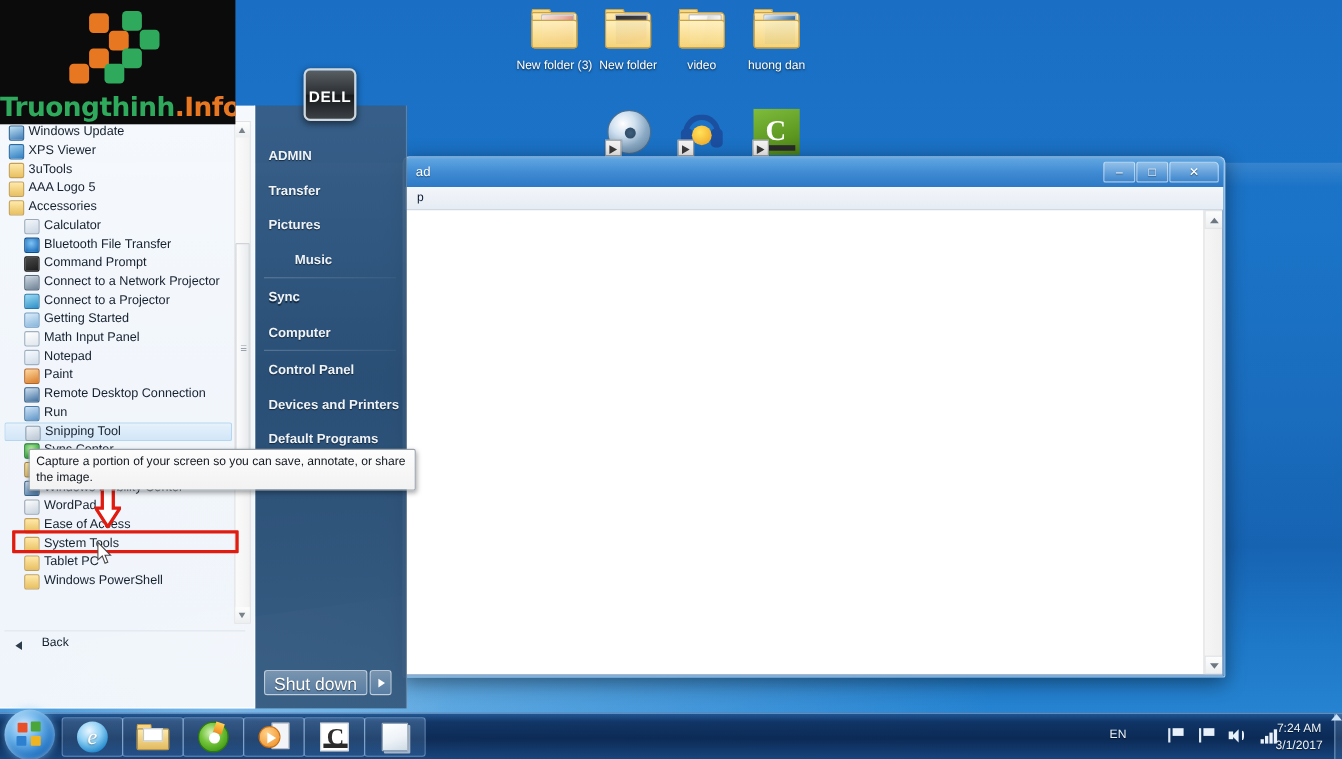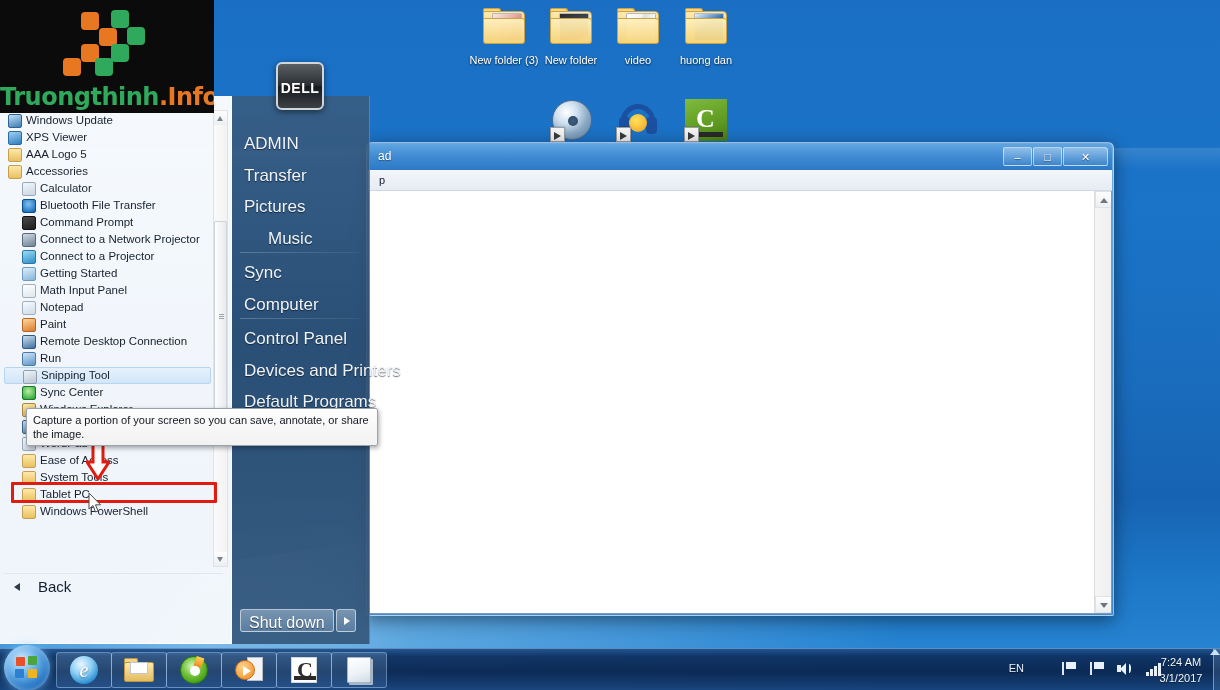--- a/index.html
+++ b/index.html
@@ -235,21 +235,21 @@
     background: repeating-linear-gradient(180deg,#9aa3ac 0 1px,transparent 1px 2px); }
 
   #backRow {
     position: absolute; left: 4px; right: 8px; bottom: 48px; height: 22px;
     border-top: 1px solid #dfe6ed; padding-top: 4px;
   }
   #backRow .barrow {
     position: absolute; left: 10px; top: 9px; width: 0; height: 0;
     border-top: 4px solid transparent; border-bottom: 4px solid transparent; border-right: 6px solid #2d3b4a;
   }
-  #backRow .blabel { position: absolute; left: 34px; top: 4px; font-size: 15px; color: #14202d; }
+  #backRow .blabel { position: absolute; left: 34px; top: 4px; font-size: 11px; color: #14202d; }
 
   #searchBox {
     position: absolute; left: 6px; bottom: 12px; width: 211px; height: 23px;
     background: #fff; border: 1px solid #9aa7b5; border-radius: 2px;
     box-shadow: inset 0 1px 2px rgba(0,0,0,0.12);
   }
   #searchInput {
     position: absolute; left: 6px; top: 3px; width: 175px; height: 17px;
     border: none; outline: none; background: transparent;
     font-family: "Liberation Serif", serif; font-style: italic; font-size: 11.5px; color: #6d7883;
@@ -257,22 +257,22 @@
   #searchIcon { position: absolute; right: 6px; top: 4px; width: 14px; height: 14px; }
   #searchIcon .ring { position:absolute; left:0; top:0; width:9px; height:9px; border:1.6px solid #3a4a5a; border-radius:50%; }
   #searchIcon .stick { position:absolute; left:7px; top:8px; width:6px; height:1.6px; background:#3a4a5a; transform:rotate(42deg); }
 
   #rightPanel {
     position: absolute; left: 232px; top: 0; width: 138px; height: 548px;
     background: linear-gradient(180deg, rgba(58,92,128,0.88) 0%, rgba(44,76,110,0.90) 45%, rgba(52,86,122,0.90) 100%);
     border-right: 1px solid rgba(255,255,255,0.22);
   }
   .ritem {
-    position: absolute; left: 12px; font-size: 17px; color: #eef4fa;
-    text-shadow: 0 1px 1px rgba(0,0,0,0.55); white-space: nowrap; cursor: default;
+    position: absolute; left: 12px; font-size: 12px; color: #eef4fa;
+    text-shadow: 0 1px 1px rgba(0,0,0,0.55); white-space: nowrap; cursor: default; font-weight: bold;
   }
   .rsep { position: absolute; left: 8px; width: 120px; height: 1px;
     background: linear-gradient(90deg, rgba(255,255,255,0.22), rgba(255,255,255,0.05)); }
   #dellLogo {
     position: absolute; left: 44px; top: -34px; width: 48px; height: 48px;
     background: linear-gradient(180deg,#5a5f64 0%,#2b2f33 48%,#17191c 52%,#3c4145 100%);
     border: 2px solid #cfd6dc; border-radius: 6px;
     box-shadow: 0 2px 6px rgba(0,0,0,0.5);
   }
   #dellLogo .txt {
@@ -556,20 +556,21 @@
       </div>
       <div id="shutdownArrow">
           <i></i>
         </div>
     </div>
 
     <div id="leftPanel">
       <div id="progList">
           <div class="prog"><span class="ico ic-update"></span><span>Windows Update</span></div>
           <div class="prog"><span class="ico ic-xps"></span><span>XPS Viewer</span></div>
+          <div class="prog"><span class="ico ic-folder"></span><span>3uTools</span></div>
           <div class="prog"><span class="ico ic-folder"></span><span>AAA Logo 5</span></div>
           <div class="prog"><span class="ico ic-folder"></span><span>Accessories</span></div>
           <div class="prog indent"><span class="ico ic-calc"></span><span>Calculator</span></div>
           <div class="prog indent"><span class="ico ic-bt"></span><span>Bluetooth File Transfer</span></div>
           <div class="prog indent"><span class="ico ic-cmd"></span><span>Command Prompt</span></div>
           <div class="prog indent"><span class="ico ic-proj"></span><span>Connect to a Network Projector</span></div>
           <div class="prog indent"><span class="ico ic-proj2"></span><span>Connect to a Projector</span></div>
           <div class="prog indent"><span class="ico ic-start"></span><span>Getting Started</span></div>
           <div class="prog indent"><span class="ico ic-math"></span><span>Math Input Panel</span></div>
           <div class="prog indent"><span class="ico ic-note"></span><span>Notepad</span></div>

